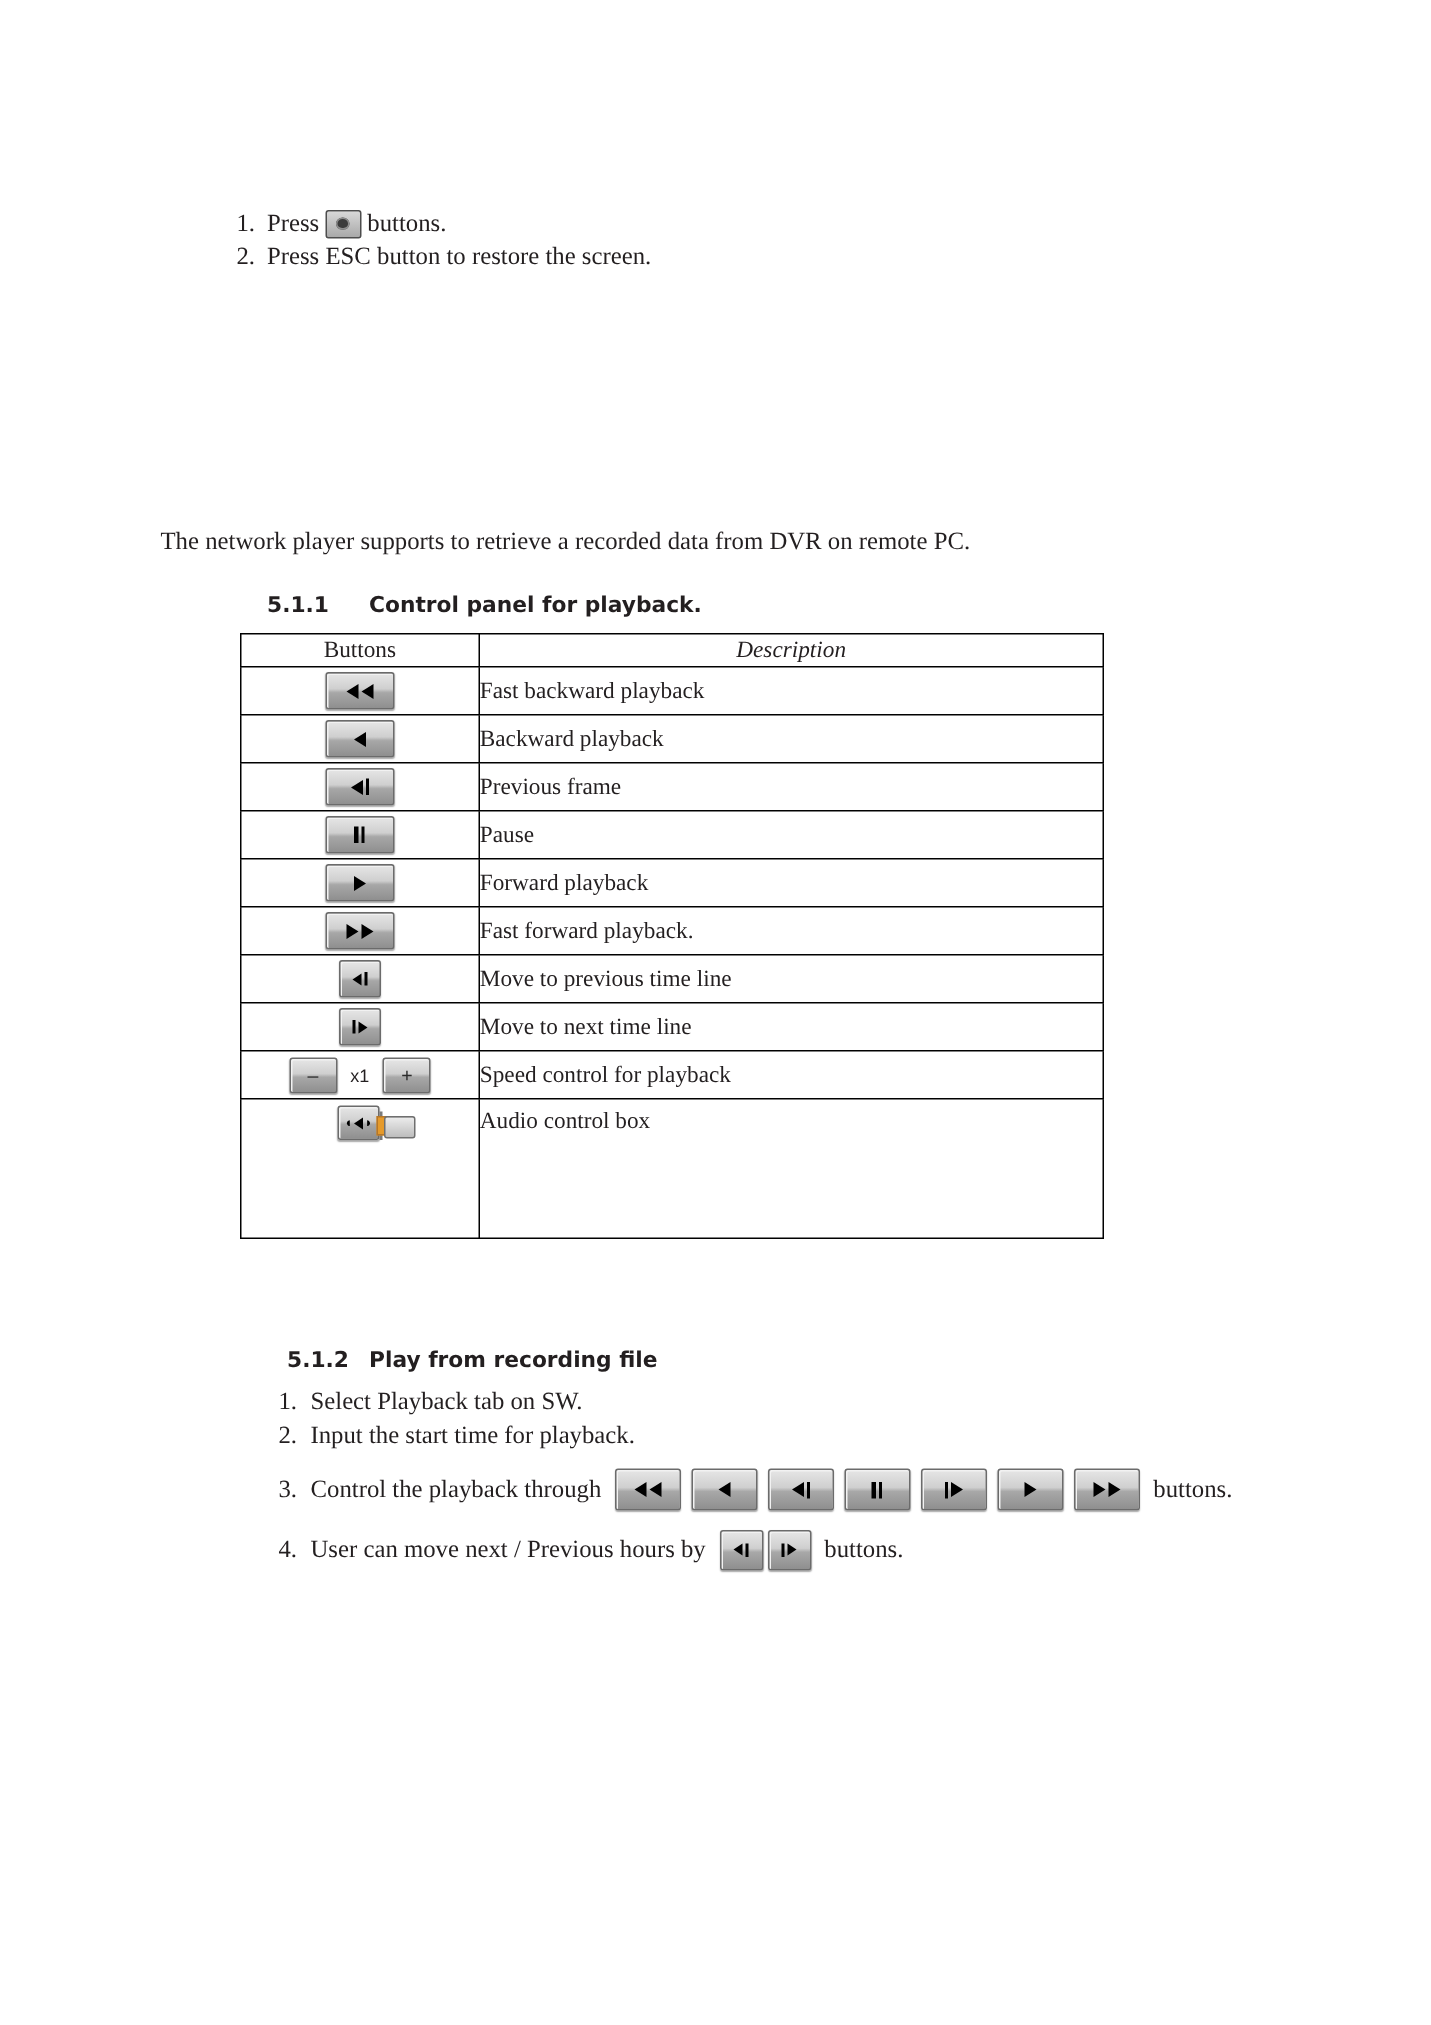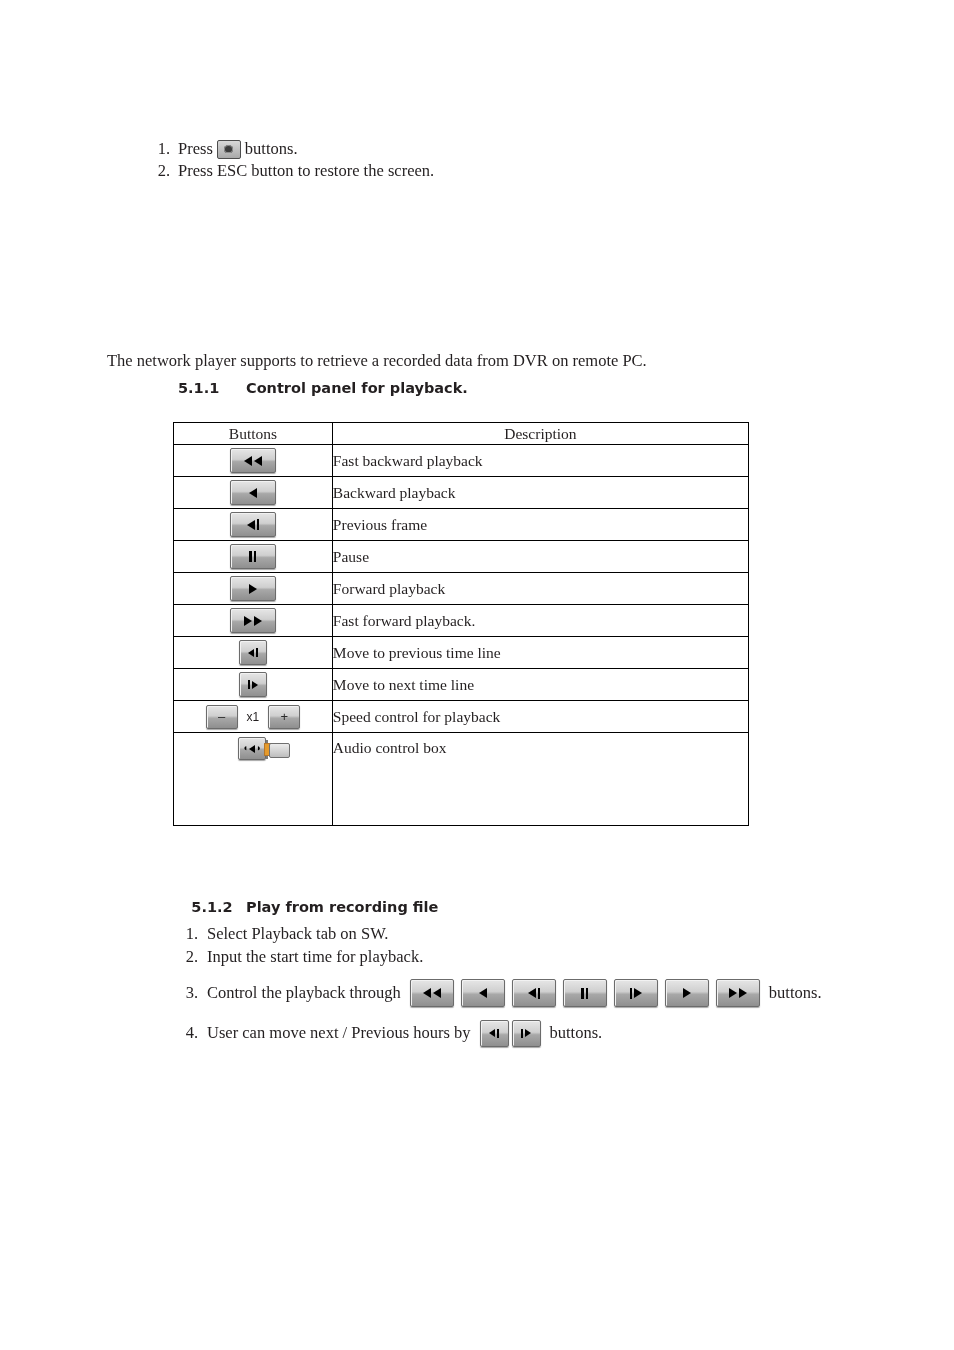--- a/index.html
+++ b/index.html
@@ -94,44 +94,44 @@
   .h3 {
     position: absolute;
     font-family: "DejaVu Sans", sans-serif;
     font-weight: bold;
     font-size: 14.5px;
     color: #231f20;
     white-space: nowrap;
   }
   .h3 .sec-num { display: inline-block; width: 68px; }
 
-  #sec-511 { left: 178px; top: 380px; }
+  #sec-511 { left: 178px; top: 396px; }
   #sec-512 { left: 178px; top: 899px; text-align: center; }
 
   
   .tbl {
     position: absolute;
-    left: 173px;
+    left: 160px;
     top: 422px;
     width: 576px;
     border-collapse: collapse;
     font-size: 15.5px;
   }
   .tbl td, .tbl th {
     border: 1px solid #000000;
     padding: 0;
   }
   .tbl th {
     font-weight: normal;
     font-size: 15.5px;
     height: 21px;
     text-align: center;
   }
   .col-btn { width: 158px; }
-  .col-desc { width: 416px; }
+  .col-desc { width: 416px; font-style: italic; }
   .cell-btn {
     text-align: center;
     vertical-align: middle;
     height: 31px;
   }
   .cell-desc {
     padding-left: 8px;
     vertical-align: middle;
     height: 31px;
     margin-left: 18px;

